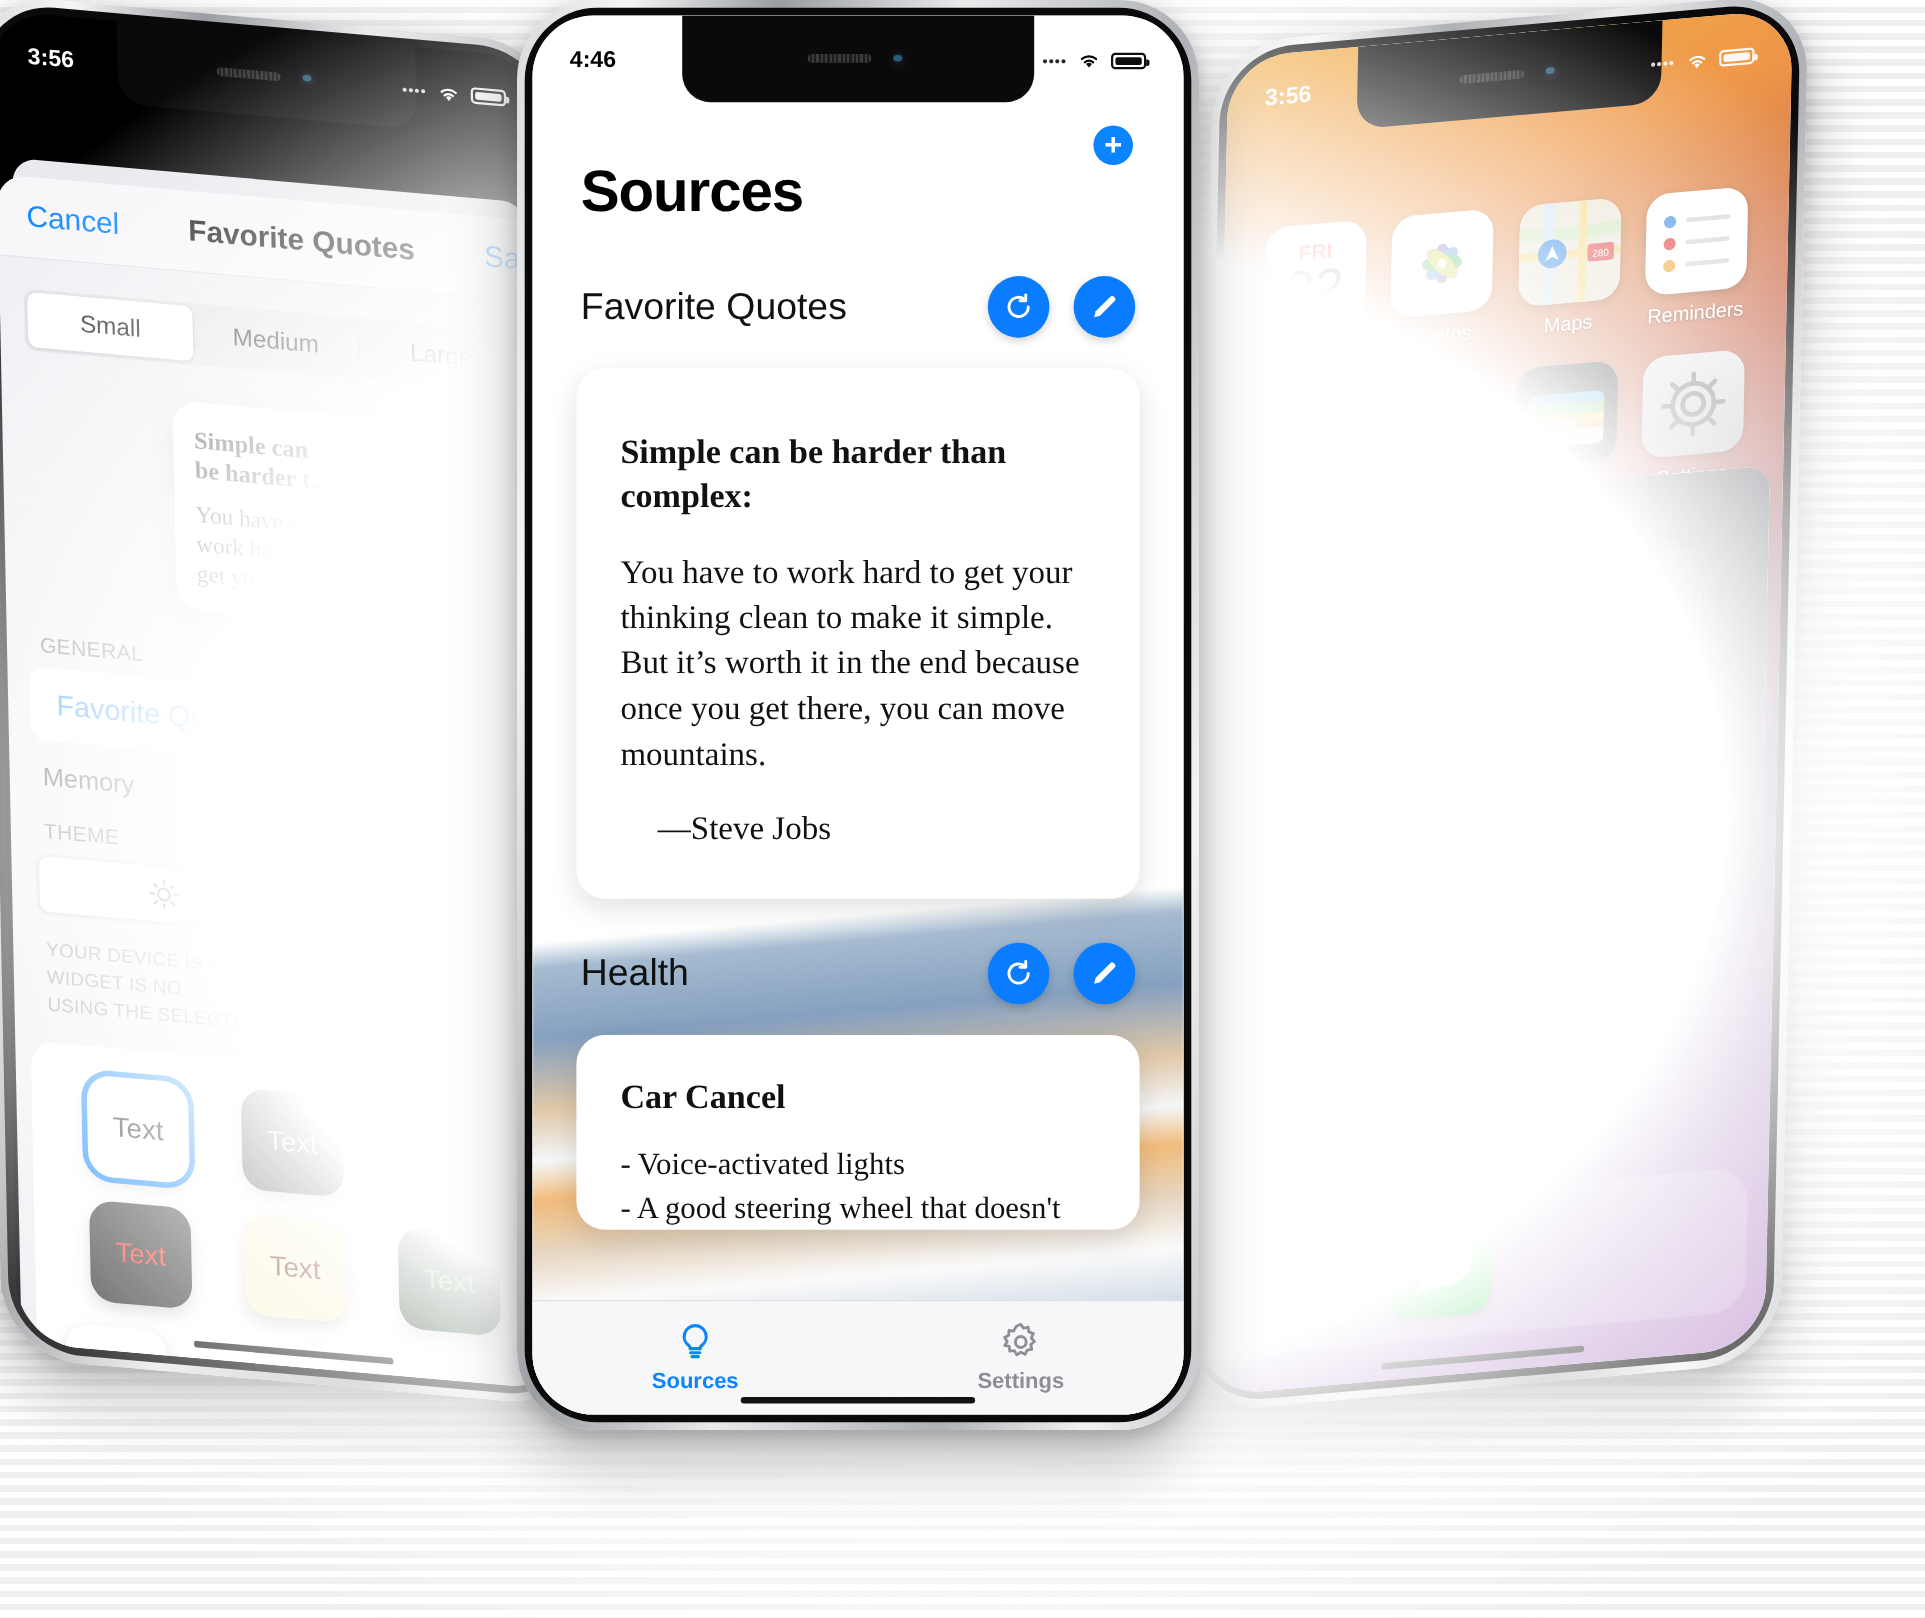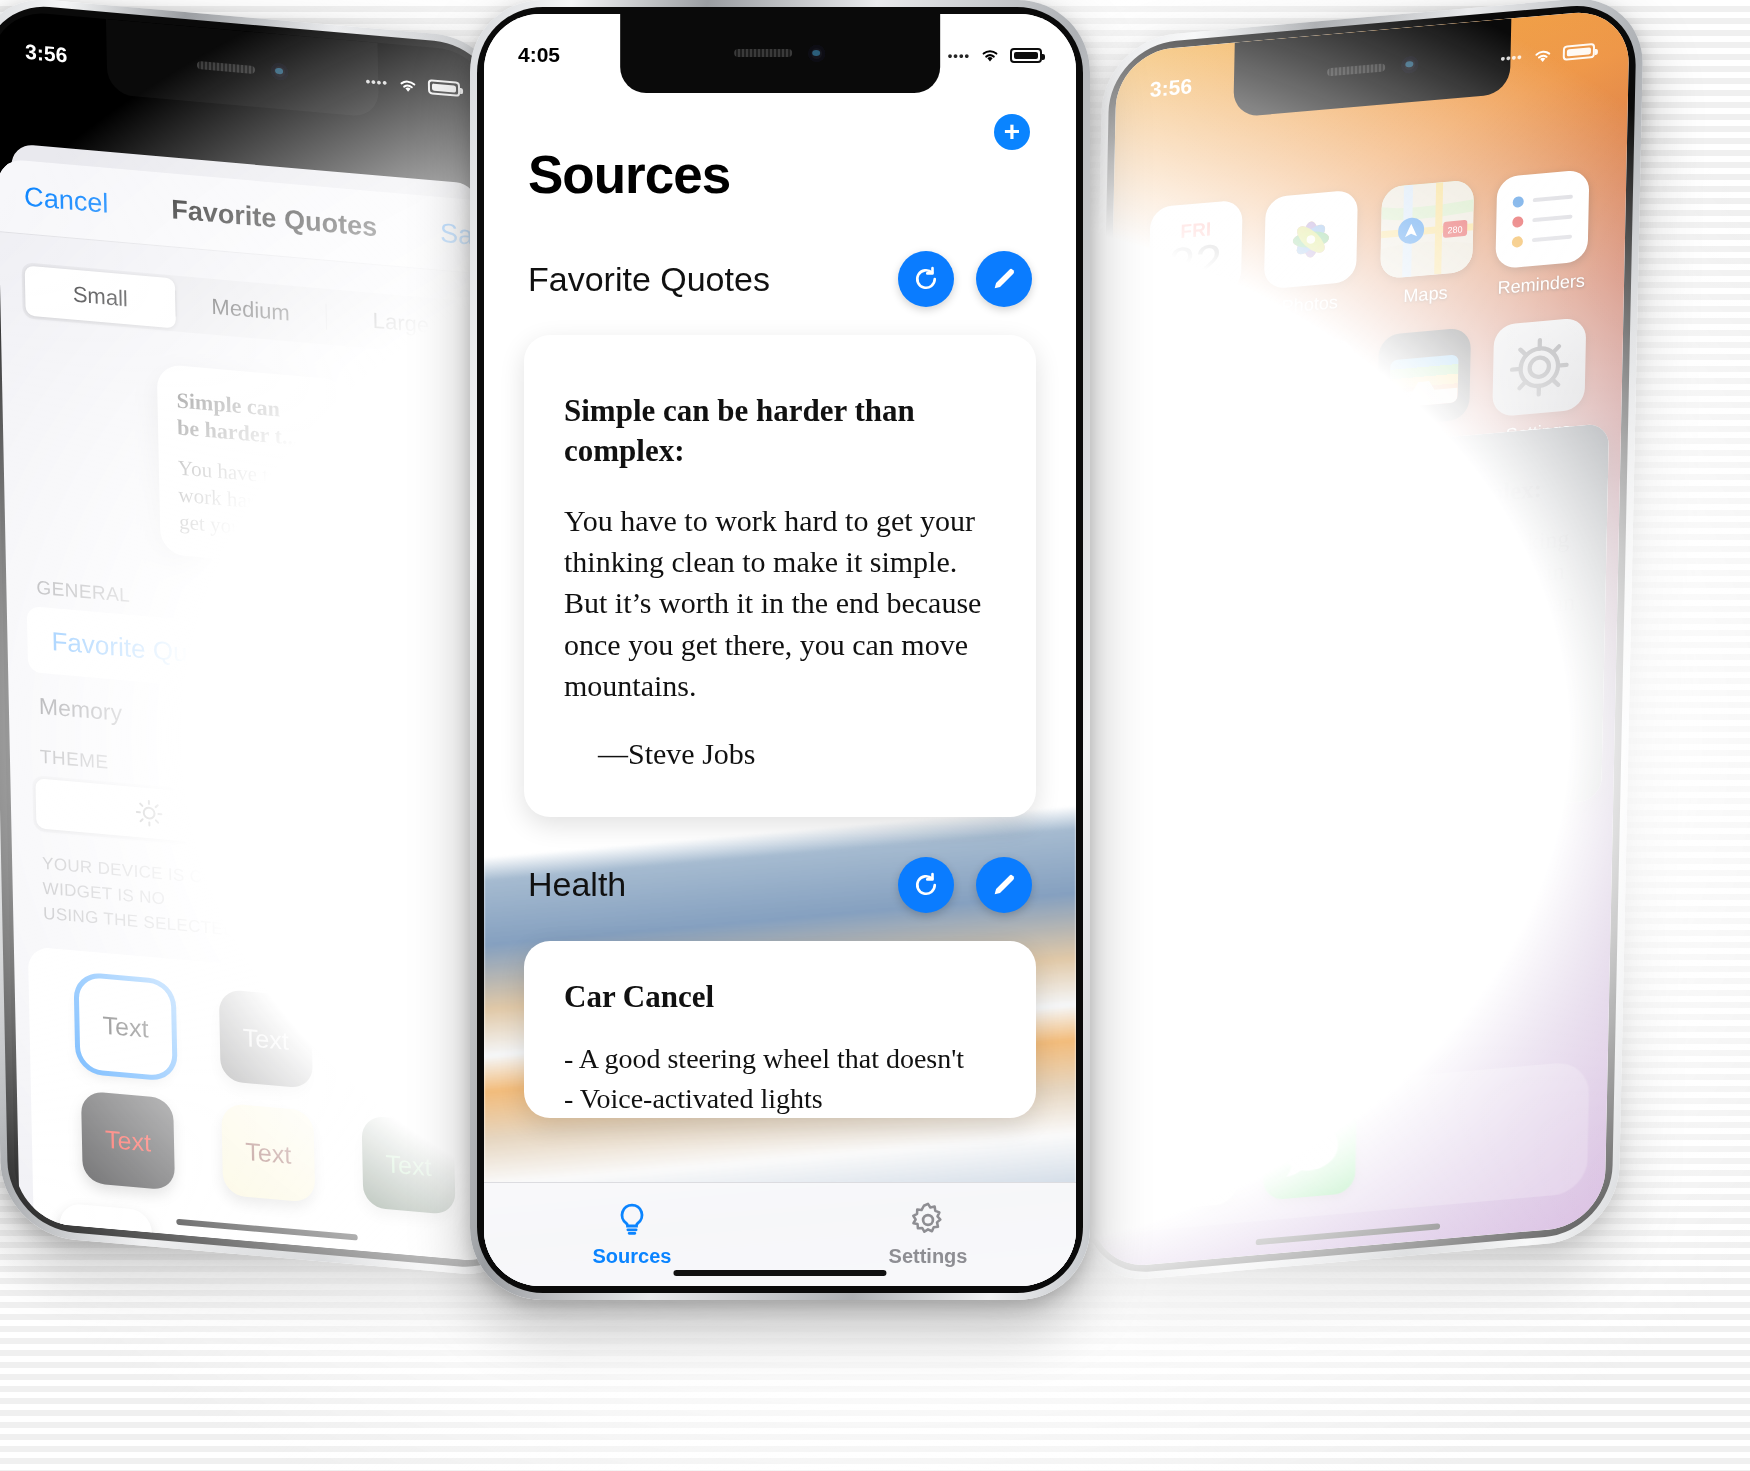--- a/index.html
+++ b/index.html
@@ -321,21 +321,21 @@
 
       <div class="c-screen-bg"></div>
       <div class="c-wall"></div>
 
       <div class="notch">
         <span class="speaker"></span>
         <span class="camera"></span>
       </div>
 
       <div class="statusbar">
-        <span class="sb-time">4:05</span>
+        <span class="sb-time">4:46</span>
         <span class="sb-right">
           <span class="dots">••••</span>
           <svg class="wifi" viewBox="0 0 22 16">
             <path d="M11 14.4l2.6-3.2a4 4 0 0 0-5.2 0L11 14.4z" fill="currentColor"></path>
             <path d="M4.6 6.6a10 10 0 0 1 12.8 0" stroke="currentColor" stroke-width="2" fill="none" stroke-linecap="round"></path>
             <path d="M7.2 9.6a6.2 6.2 0 0 1 7.6 0" stroke="currentColor" stroke-width="2" fill="none" stroke-linecap="round"></path>
           </svg>
           <span class="batt">
               <i></i>
             </span>
@@ -385,22 +385,22 @@
               <svg width="28" height="28" viewBox="0 0 24 24">
                 <path d="M4 20l4.6-1.2L20 7.4a2 2 0 0 0 0-2.8l-.6-.6a2 2 0 0 0-2.8 0L5.2 15.4 4 20z" fill="#fff"></path>
               </svg>
             </span>
           </span>
         </div>
 
         <div class="note-card" style="padding:36px 40px 0 40px">
           <div class="nc-title">Car Cancel</div>
           <div class="nc-bullets">
+            <div>- Voice-activated lights</div>
             <div>- A good steering wheel that doesn't</div>
-            <div>- Voice-activated lights</div>
           </div>
         </div>
       </div>
 
       <div class="c-tabbar">
         <div class="tab active">
           <svg width="38" height="38" viewBox="0 0 24 24">
             <path d="M12 2.6a6.3 6.3 0 0 0-3.7 11.4c.6.5.9 1.1.9 1.8h5.6c0-.7.3-1.3.9-1.8A6.3 6.3 0 0 0 12 2.6z" fill="none" stroke="#0a84ff" stroke-width="1.8"></path>
             <path d="M9.4 18.2h5.2M10.2 20.4h3.6" stroke="#0a84ff" stroke-width="1.8" stroke-linecap="round"></path>
           </svg>

